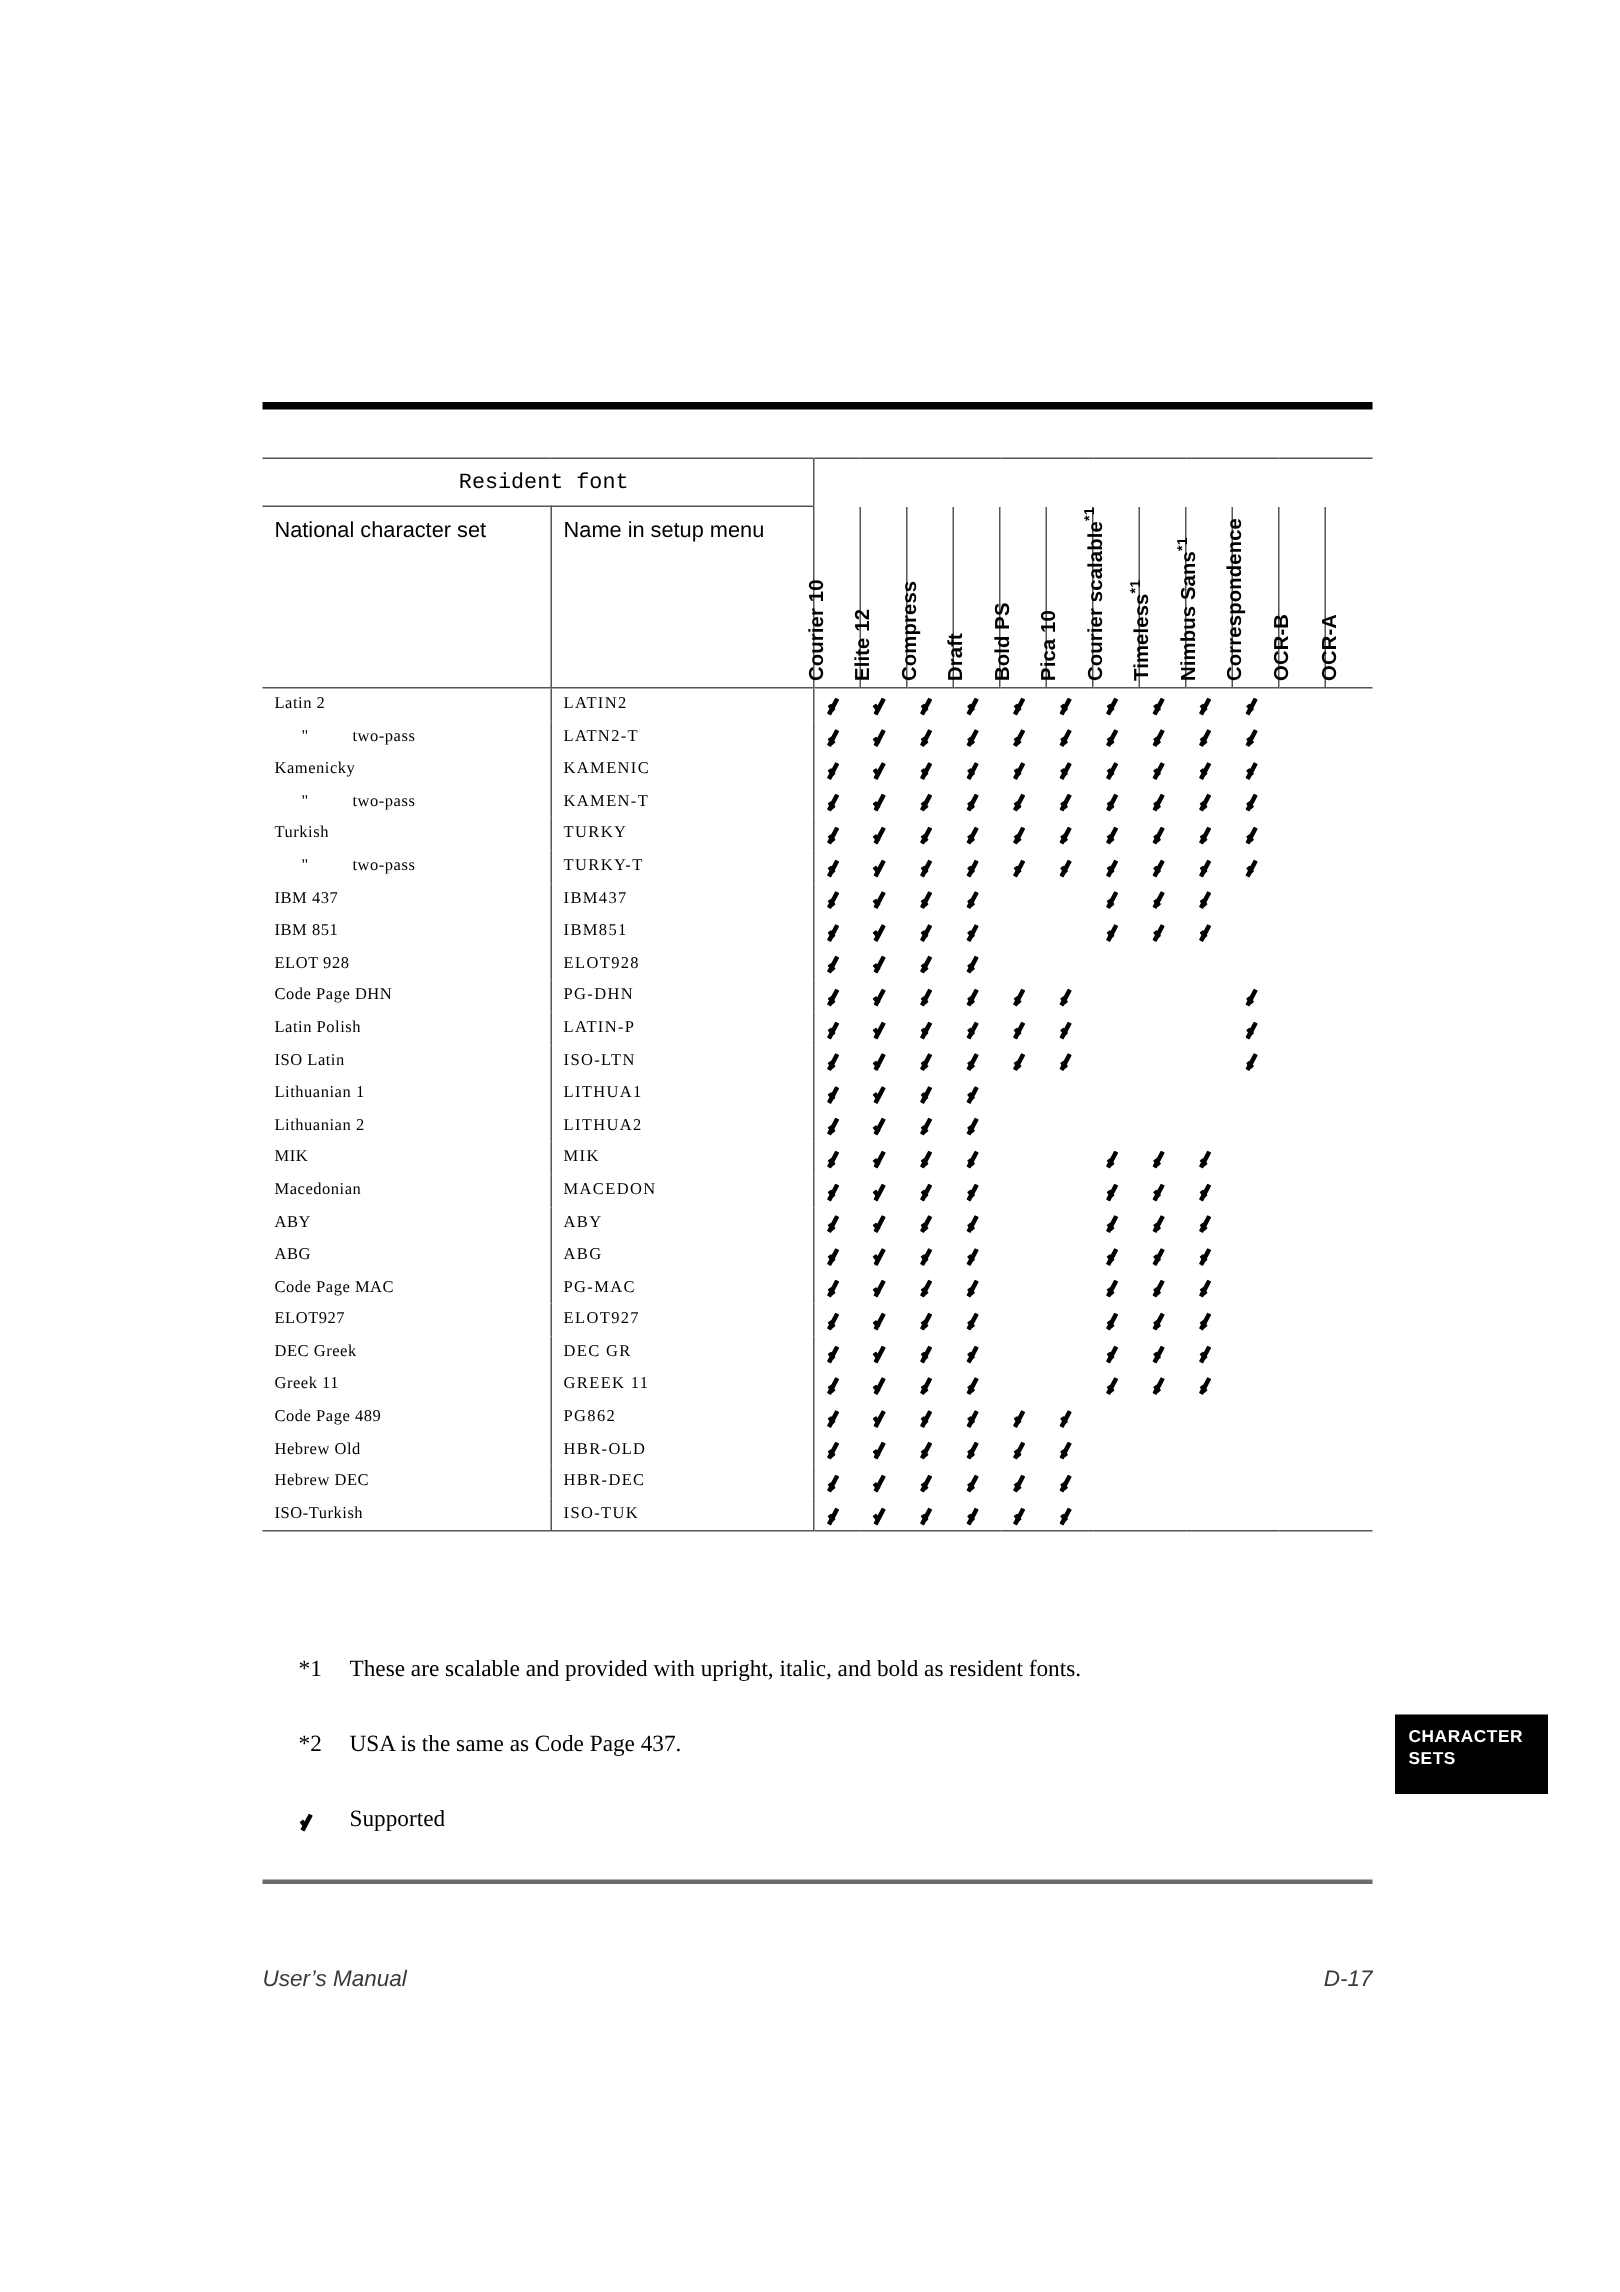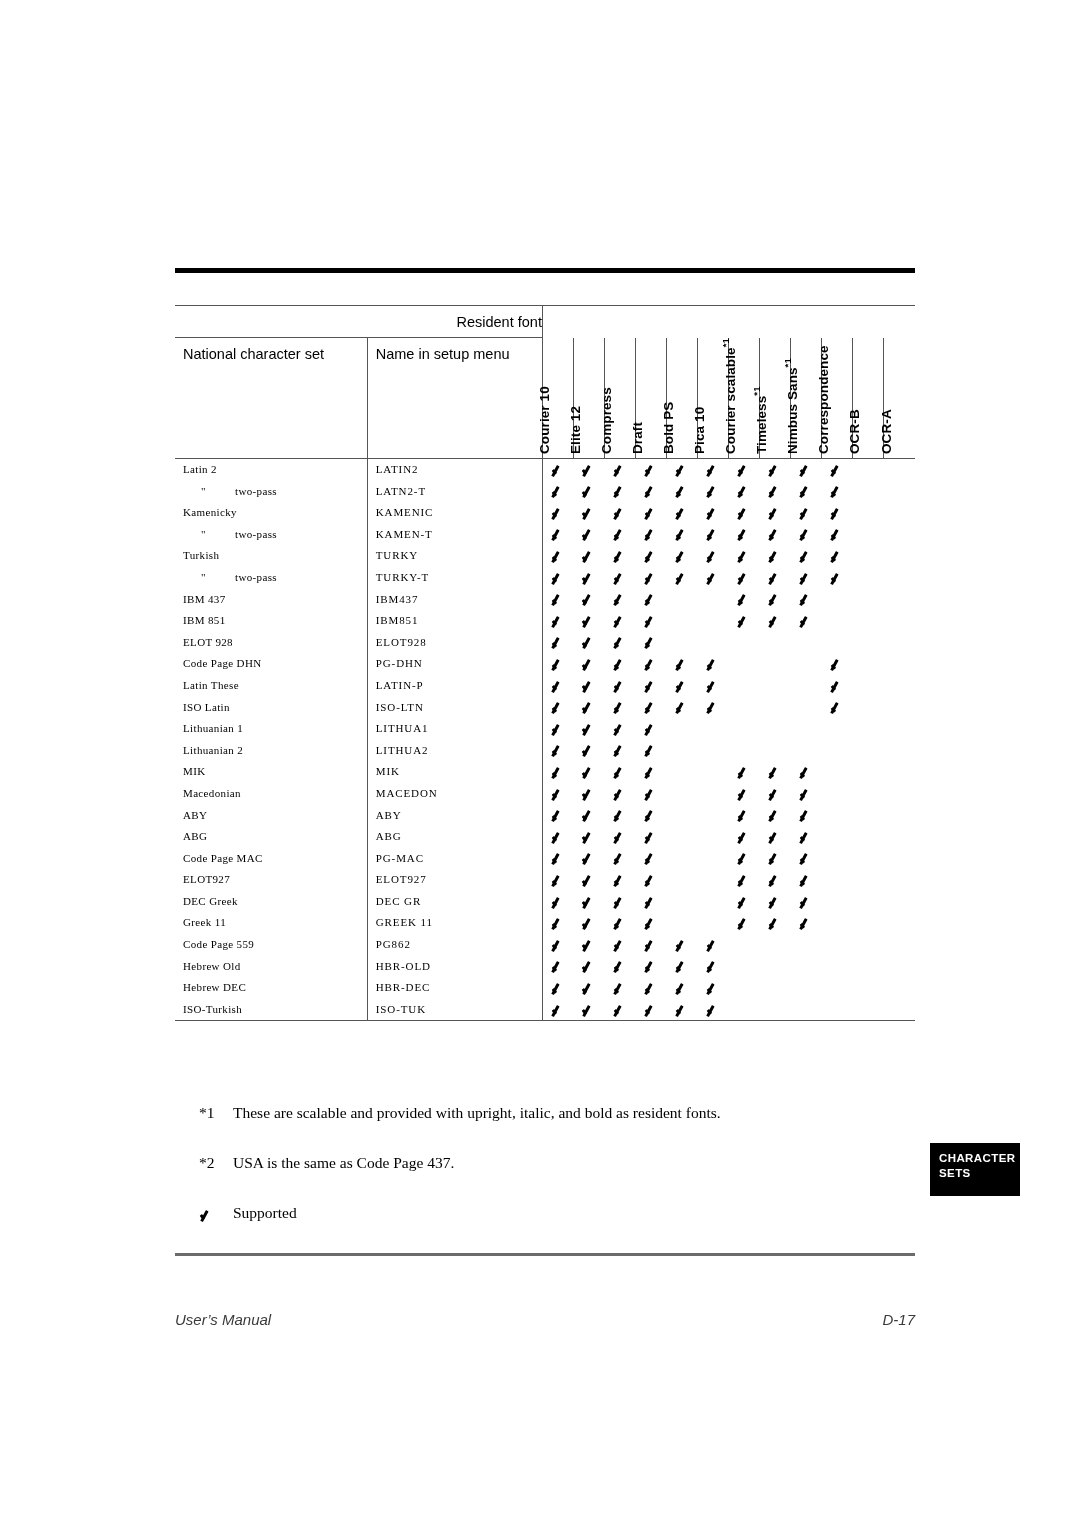--- a/index.html
+++ b/index.html
@@ -52,25 +52,25 @@
     padding: 0;
     margin: 0;
     vertical-align: bottom;
     font-weight: normal;
   }
 
   
   .hdr-resident {
     border-top: 1.5px solid #555;
     border-bottom: 1.5px solid #555;
-    font-family: Liberation Sans, sans-serif;
+    font-family: Liberation Mono, monospace;
     font-weight: bold;
     font-size: 14.5px;
     padding: 8px 0 7px 8px !important;
-    text-align: right;
+    text-align: center;
     vertical-align: middle !important;
   }
   .hdr-blank-right {
     border-top: 1.5px solid #555;
     border-left: 1.5px solid #555;
   }
 
   .hdr-sub {
     font-family: "Liberation Sans", sans-serif;
     font-weight: bold;
@@ -202,21 +202,21 @@
     flex: 0 0 58px;
   }
   .note-mark .tick { width: 14px; height: 14px; }
   .note-text { flex: 1 1 auto; margin-top: 29px; }
 
   
   .side-tab {
     position: absolute;
     left: 930px;
     top: 1143px;
-    width: 90px;
+    width: 102px;
     height: 53px;
     background: #000000;
     color: #ffffff;
     font-family: "Liberation Sans", sans-serif;
     font-weight: bold;
     font-size: 11.5px;
     line-height: 15px;
     letter-spacing: 0.4px;
     padding: 8px 4px 0 9px;
     box-sizing: border-box;
@@ -495,21 +495,21 @@
             <td class="chk"><span class="tick"></span></td>
             <td class="chk"><span class="tick"></span></td>
             <td class="chk"></td>
             <td class="chk"></td>
             <td class="chk"></td>
             <td class="chk"><span class="tick"></span></td>
             <td class="chk"></td>
             <td class="chk"></td>
           </tr>
           <tr>
-            <td class="c1">Latin These</td>
+            <td class="c1">Latin Polish</td>
             <td class="c2 mono-ish">LATIN-P</td>
             <td class="chk first"><span class="tick"></span></td>
             <td class="chk"><span class="tick"></span></td>
             <td class="chk"><span class="tick"></span></td>
             <td class="chk"><span class="tick"></span></td>
             <td class="chk"><span class="tick"></span></td>
             <td class="chk"><span class="tick"></span></td>
             <td class="chk"></td>
             <td class="chk"></td>
             <td class="chk"></td>
@@ -687,21 +687,21 @@
             <td class="chk"></td>
             <td class="chk"></td>
             <td class="chk"><span class="tick"></span></td>
             <td class="chk"><span class="tick"></span></td>
             <td class="chk"><span class="tick"></span></td>
             <td class="chk"></td>
             <td class="chk"></td>
             <td class="chk"></td>
           </tr>
           <tr>
-            <td class="c1">Code Page 559</td>
+            <td class="c1">Code Page 489</td>
             <td class="c2 mono-ish">PG862</td>
             <td class="chk first"><span class="tick"></span></td>
             <td class="chk"><span class="tick"></span></td>
             <td class="chk"><span class="tick"></span></td>
             <td class="chk"><span class="tick"></span></td>
             <td class="chk"><span class="tick"></span></td>
             <td class="chk"><span class="tick"></span></td>
             <td class="chk"></td>
             <td class="chk"></td>
             <td class="chk"></td>

